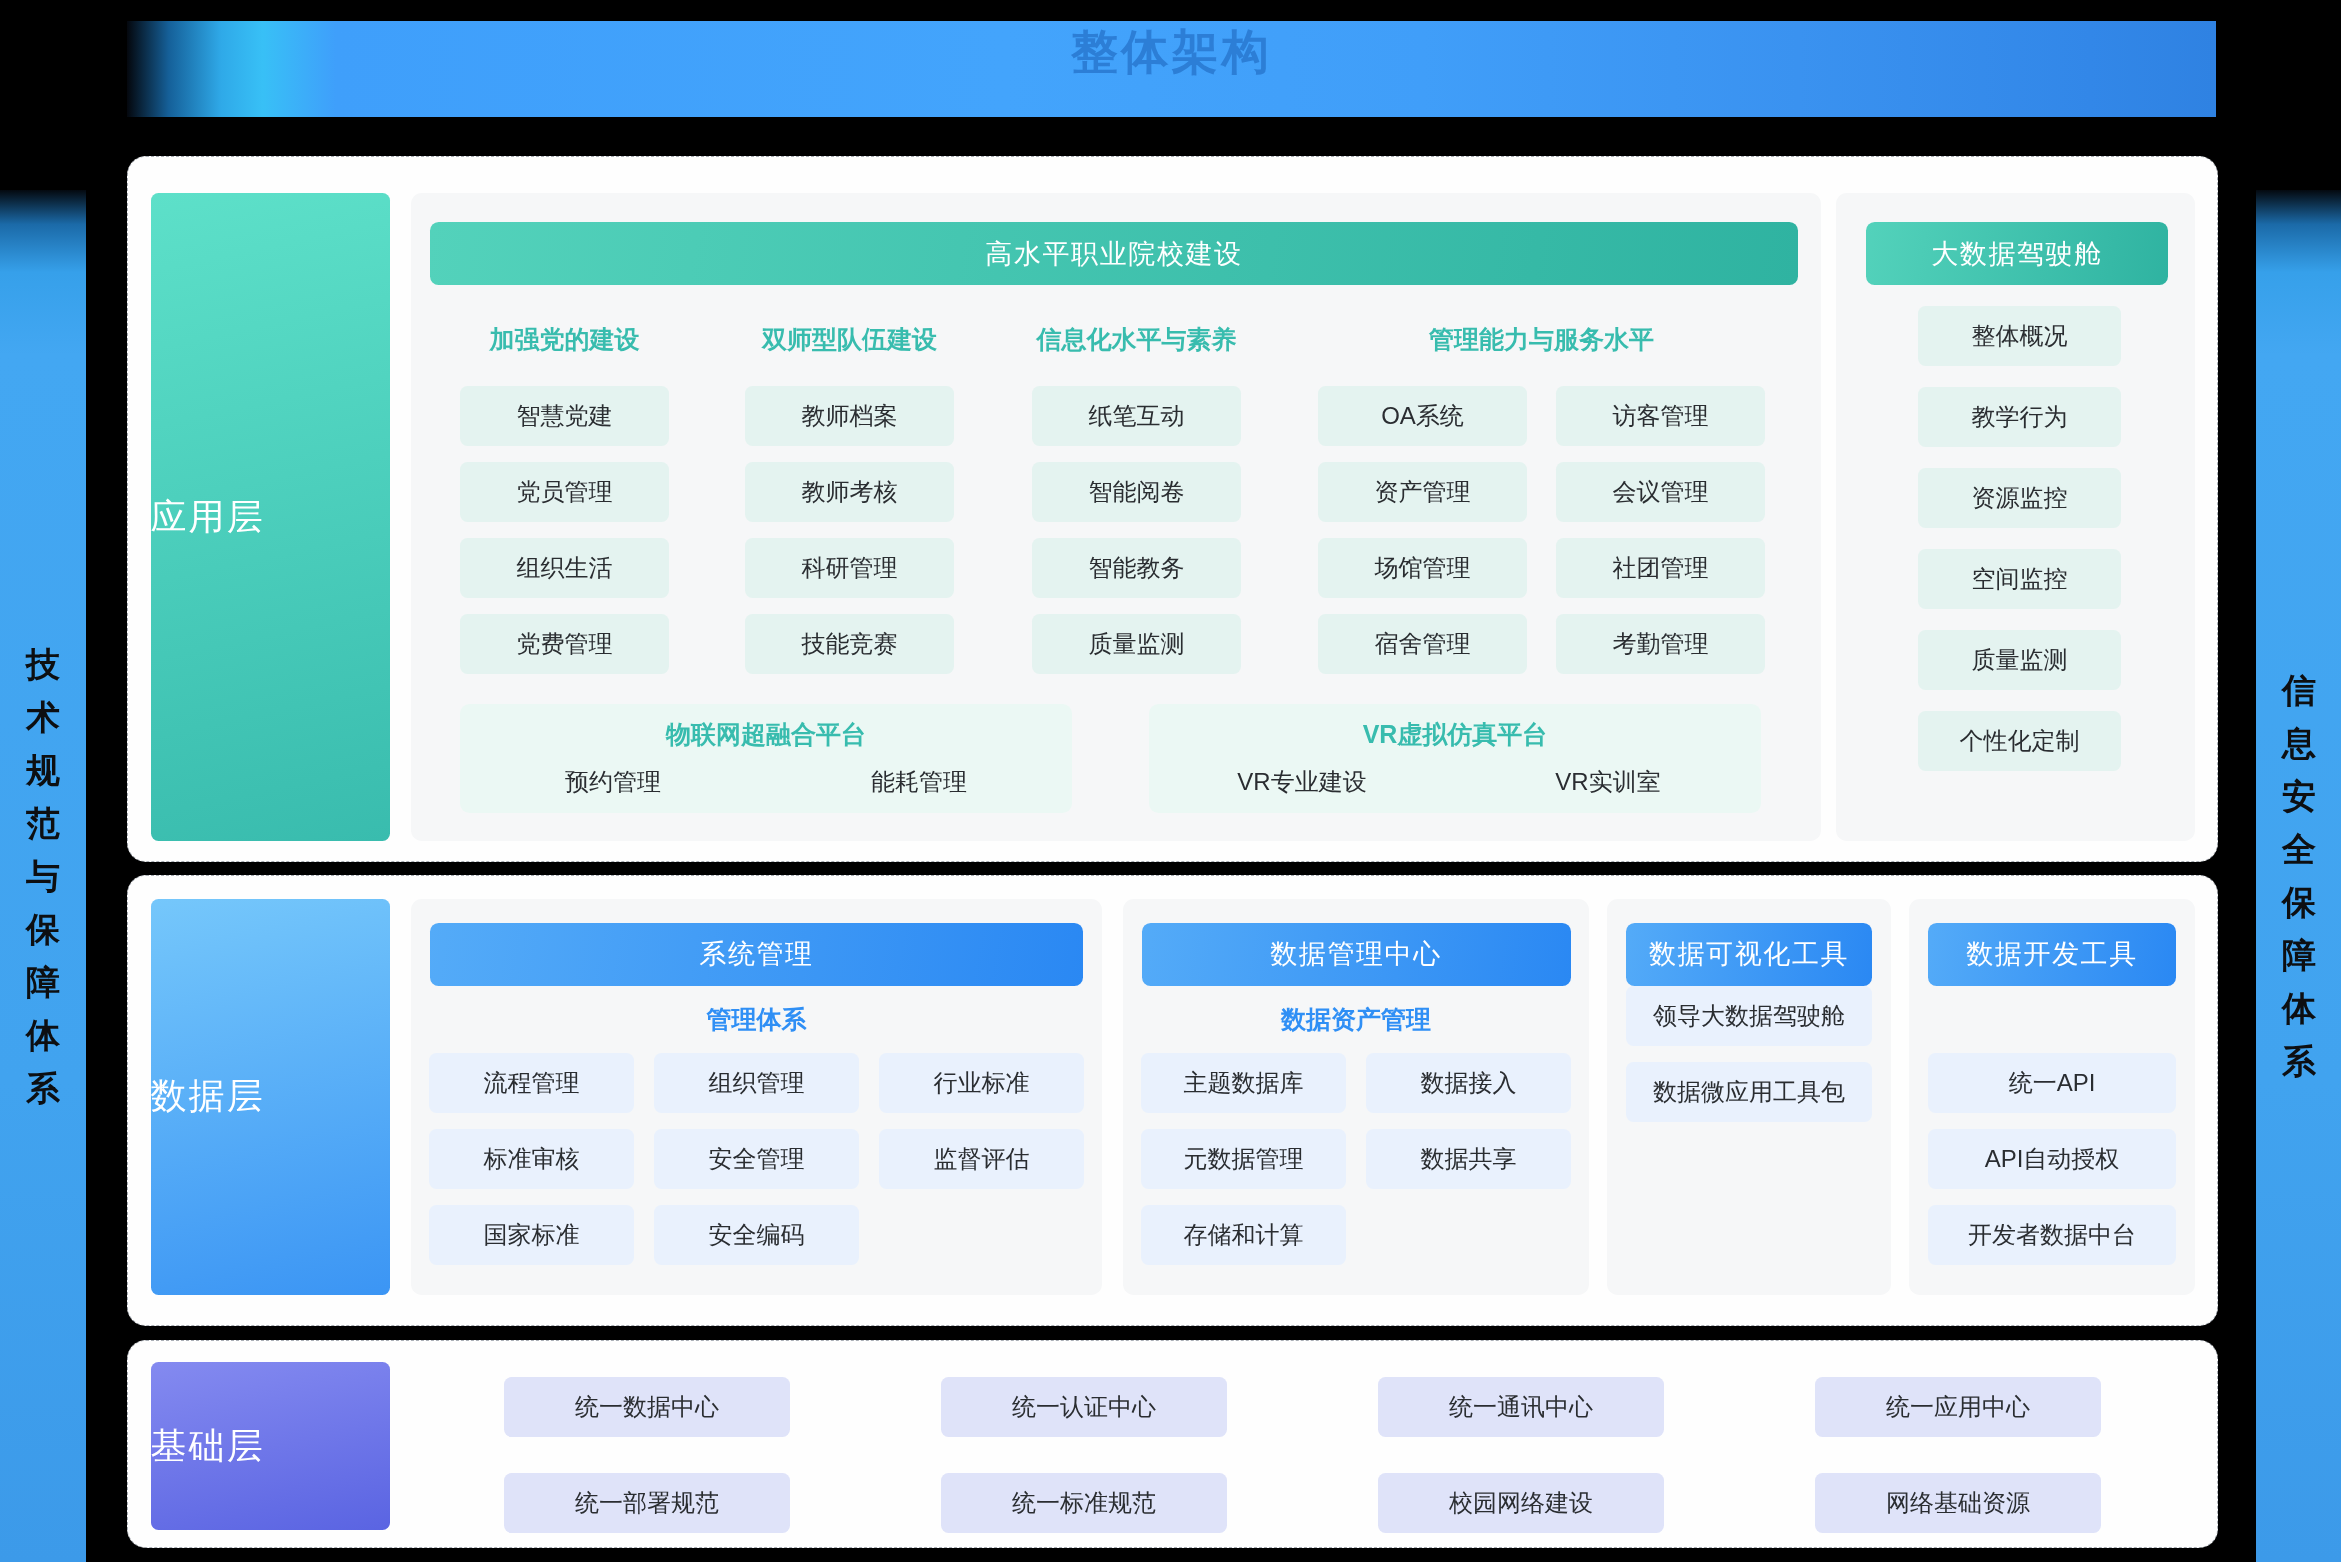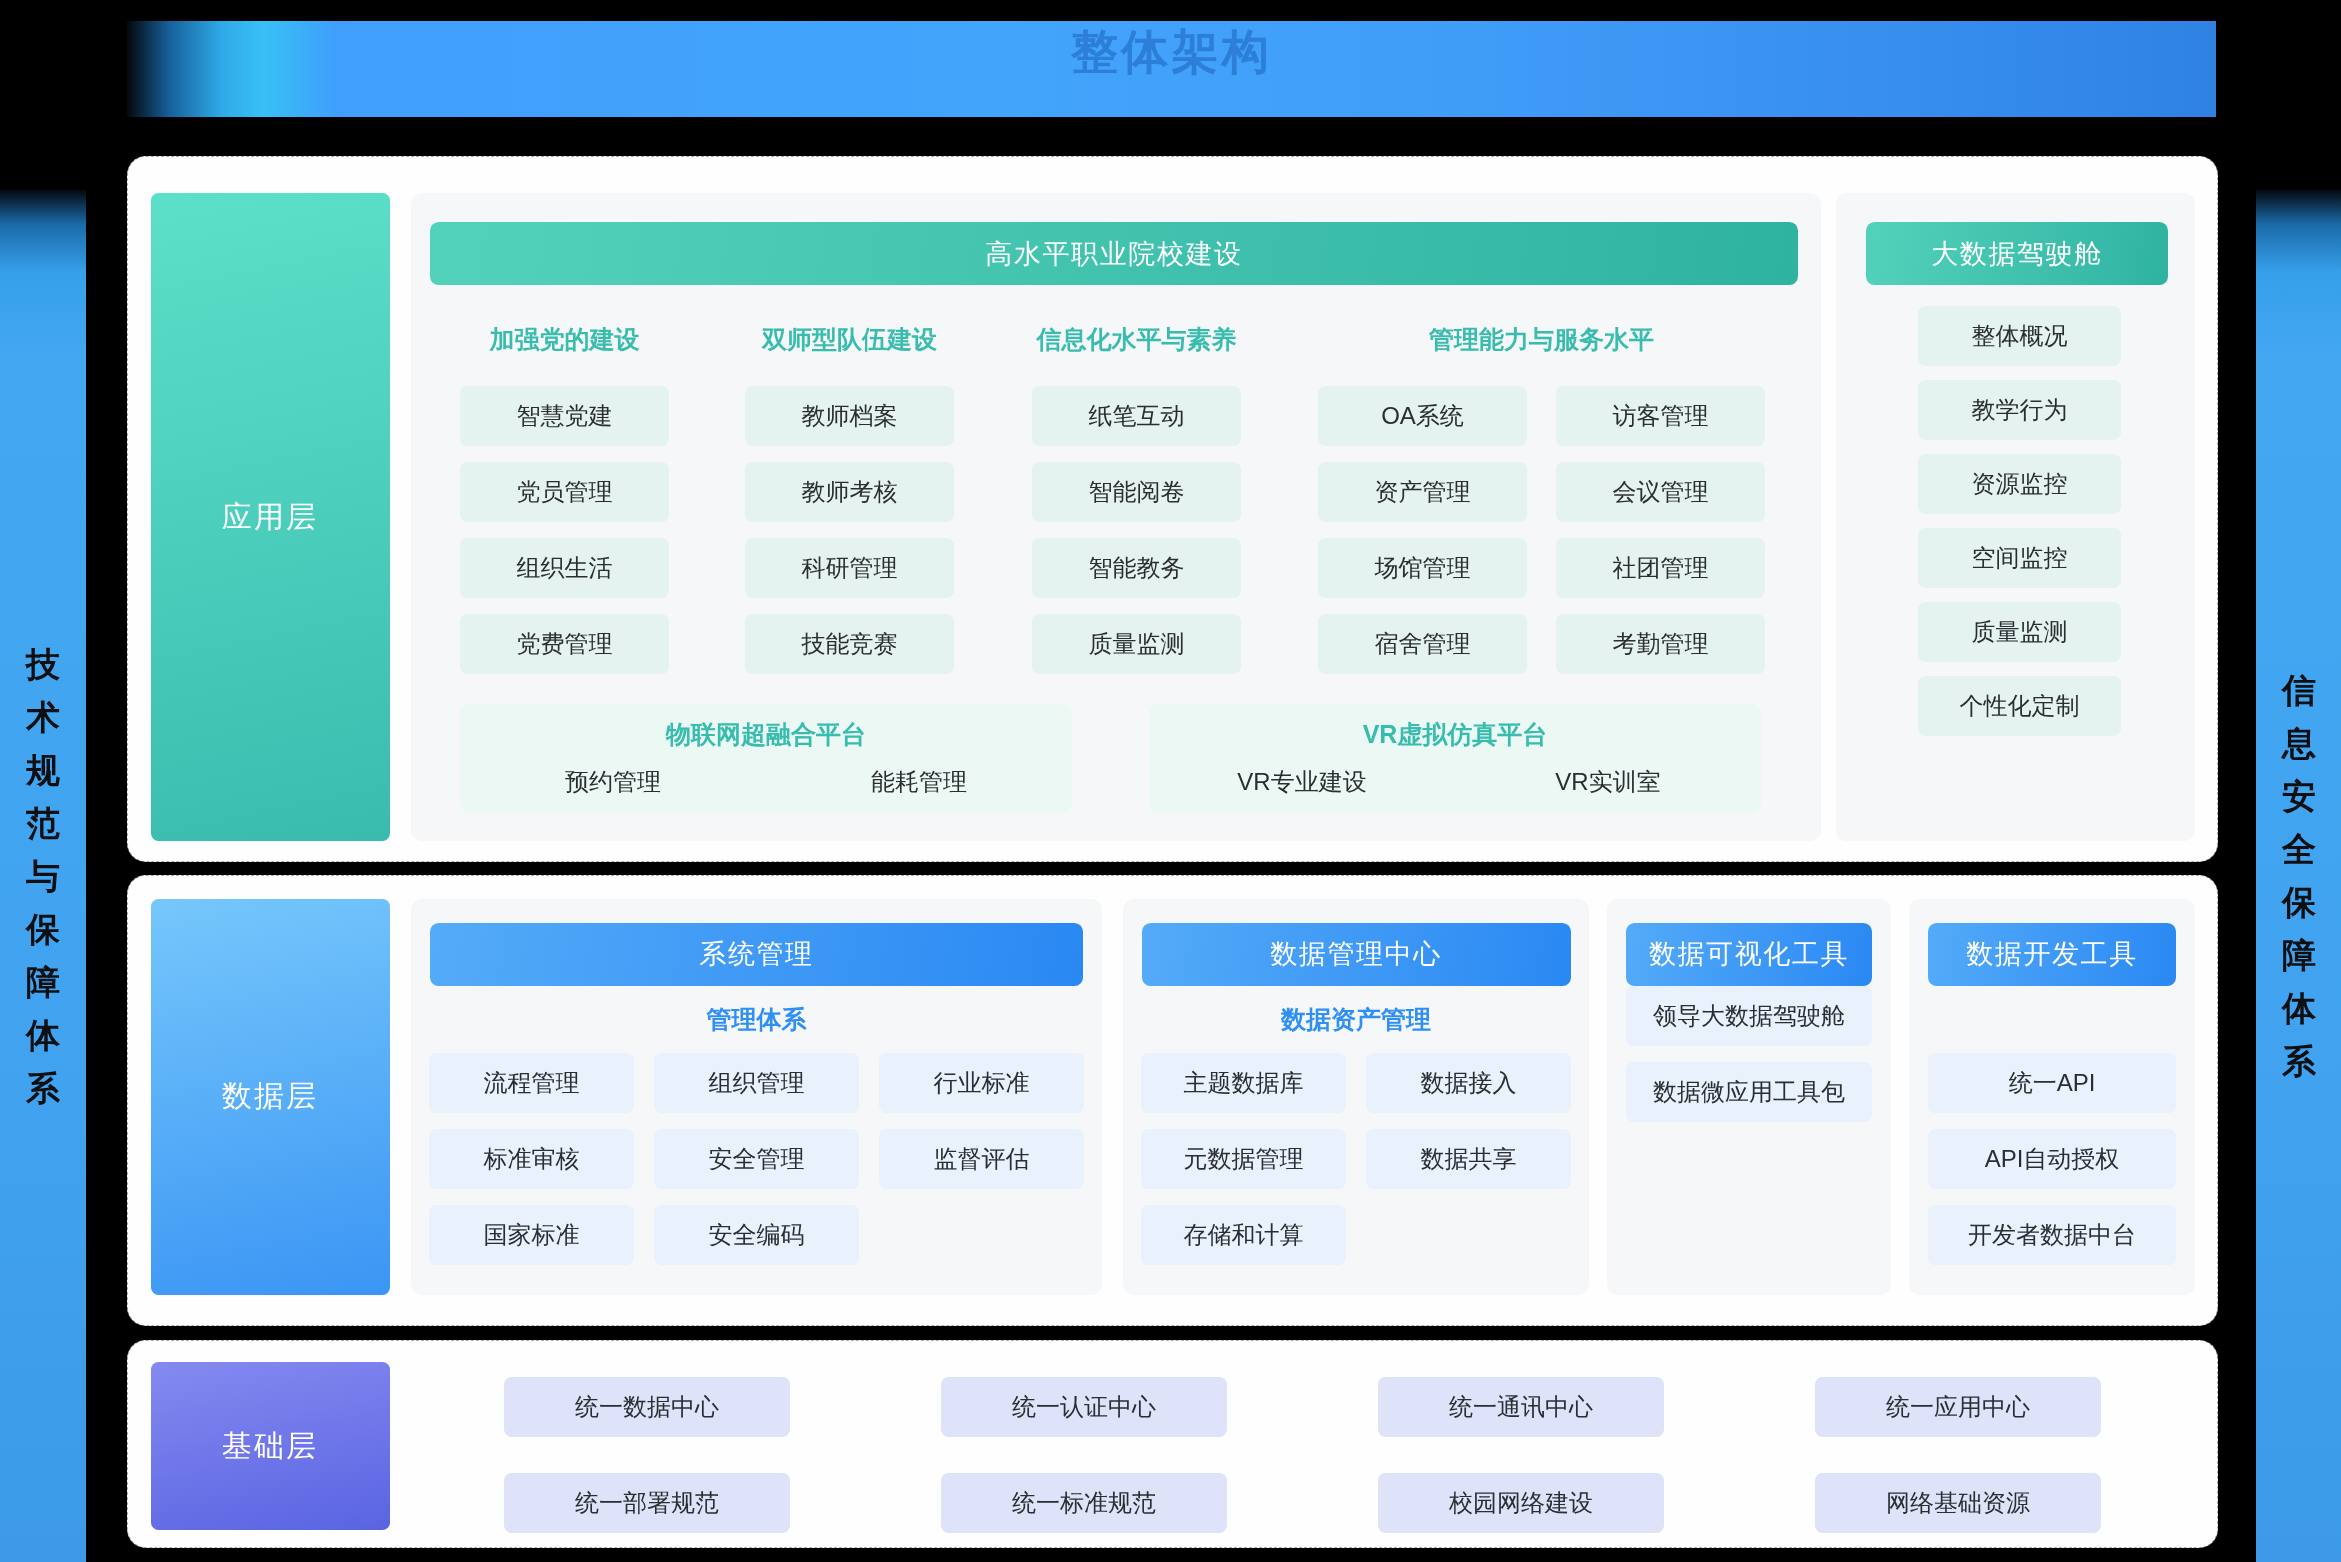--- a/index.html
+++ b/index.html
@@ -23,22 +23,22 @@
   .side-r{left:2256px;}
   .side-char{font-size:34px;font-weight:600;color:#0d0f12;line-height:53px;}
 
   
   .card{background:#fefefe;border:1.6px dashed #a9aeb5;border-radius:19px;}
   .card1{left:127px;top:156px;width:2089px;height:704px;}
   .card2{left:127px;top:875px;width:2089px;height:449px;}
   .card3{left:127px;top:1340px;width:2089px;height:206px;}
 
   
-  .layer-block{border-radius:7.5px;display:flex;align-items:center;justify-content:center;
-    color:#fff;font-size:30px;font-weight:500;letter-spacing:2.1px;}
+  .layer-block{border-radius:7.5px;display:flex;align-items:center;
+    color:#fff;font-size:36px;font-weight:500;letter-spacing:2.1px;}
   .block-app{left:22.5px;top:36px;width:239px;height:648px;
     background:linear-gradient(168deg,#5de0c9 0%,#39bcae 100%);}
   .block-data{left:22.5px;top:22.5px;width:239px;height:396px;
     background:linear-gradient(168deg,#75c7fb 0%,#3b95f4 100%);}
   .block-found{left:22.5px;top:21.4px;width:239px;height:168px;
     background:linear-gradient(168deg,#848af0 0%,#5a64e2 100%);}
 
   
   .panel{background:#f6f7f8;border-radius:10.7px;}
   .panel-mid{left:283px;top:36px;width:1410px;height:648px;}
@@ -74,21 +74,21 @@
   .platform{top:511px;height:109px;width:612px;background:#ebf8f4;border-radius:9.6px;
     display:flex;flex-direction:column;}
   .p-iot{left:49px;}
   .p-vr{left:738px;}
   .platform .ptitle{margin-top:14px;text-align:center;color:#38bcae;
     font-size:25px;font-weight:bold;}
   .platform .prow{flex:1;display:flex;align-items:center;}
   .platform .pitem{flex:1;text-align:center;color:#2a2d31;font-size:24px;}
 
   
-  .cockpit-items{left:82px;top:113px;width:203px;display:flex;flex-direction:column;gap:14px;font-family:Liberation Mono, monospace;}
+  .cockpit-items{left:82px;top:113px;width:203px;display:flex;flex-direction:column;gap:21px;font-family:Liberation Mono, monospace;}
 
   
   .g{top:22.5px;height:396px;background:#f6f7f8;border-radius:10.7px;}
   .g1{left:283px;width:691px;}
   .g2{left:995px;width:466px;}
   .g3{left:1479px;width:284px;}
   .g4{left:1781px;width:286px;}
   .g .hdr{margin:24px auto 0 auto;height:63px;}
   .g1 .hdr{width:653px;} .g2 .hdr{width:429px;} .g3 .hdr{width:246px;} .g4 .hdr{width:248px;}
   .g .sub{height:67px;display:flex;align-items:center;justify-content:center;

